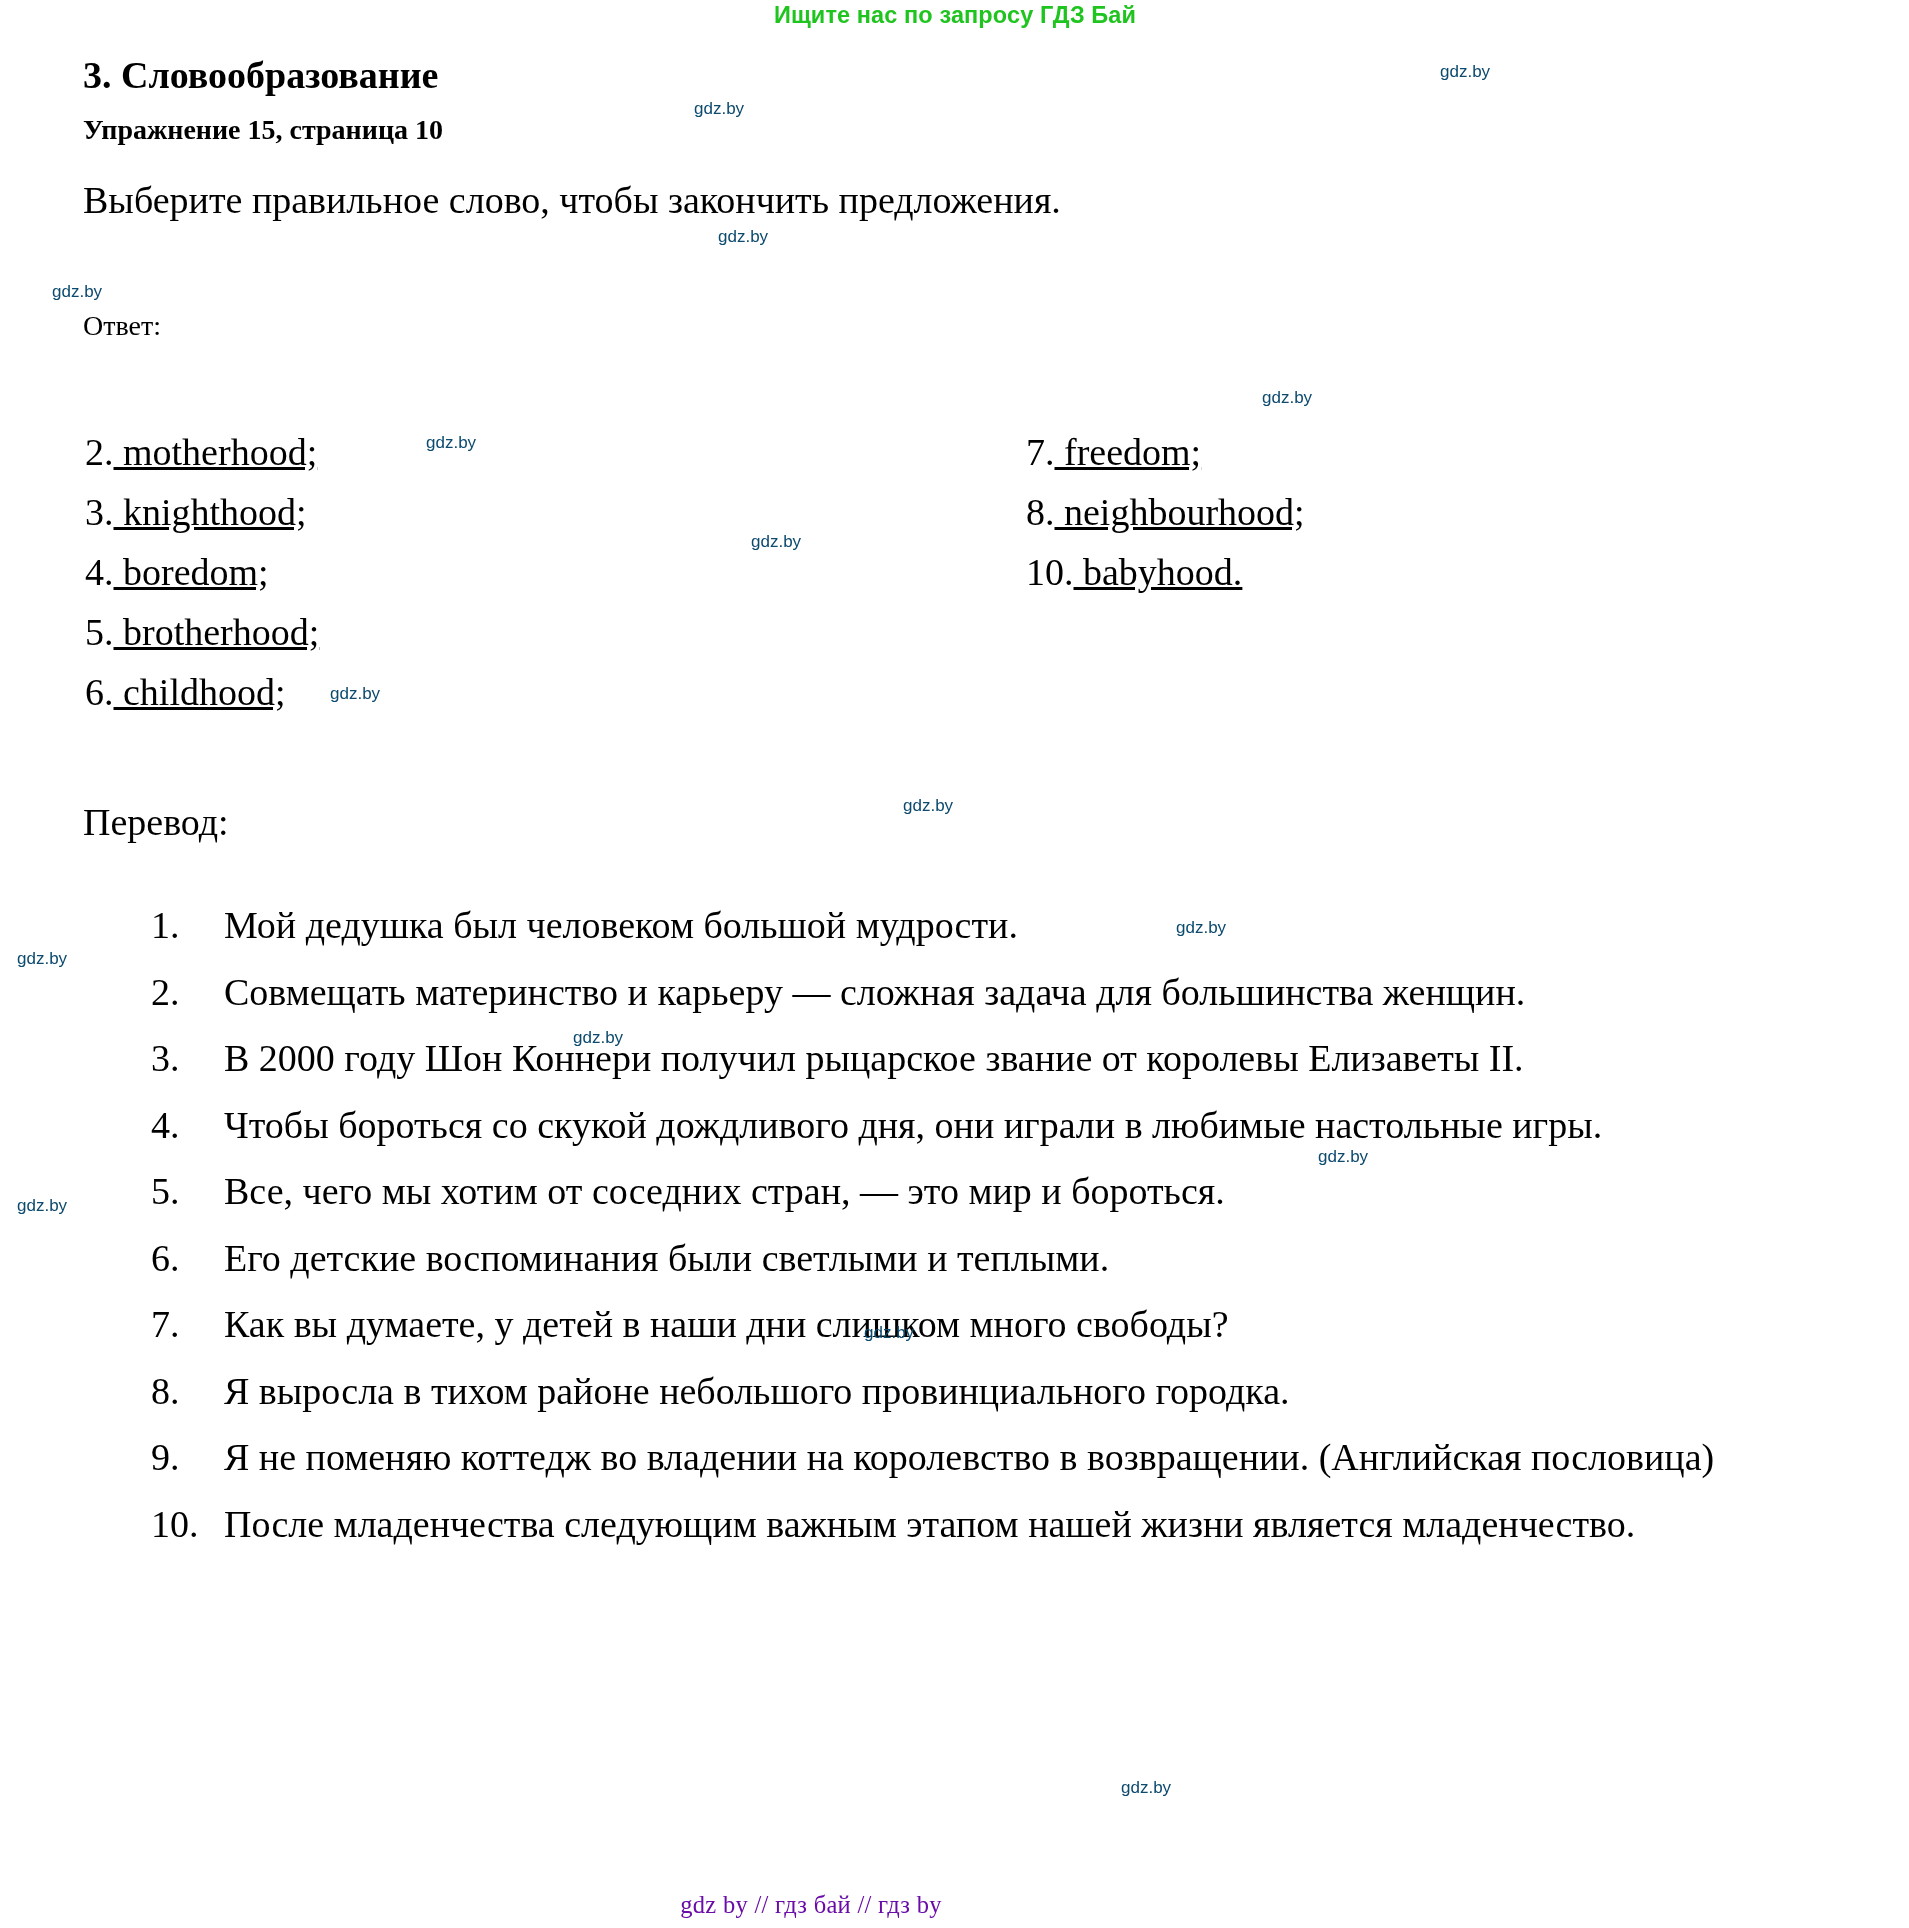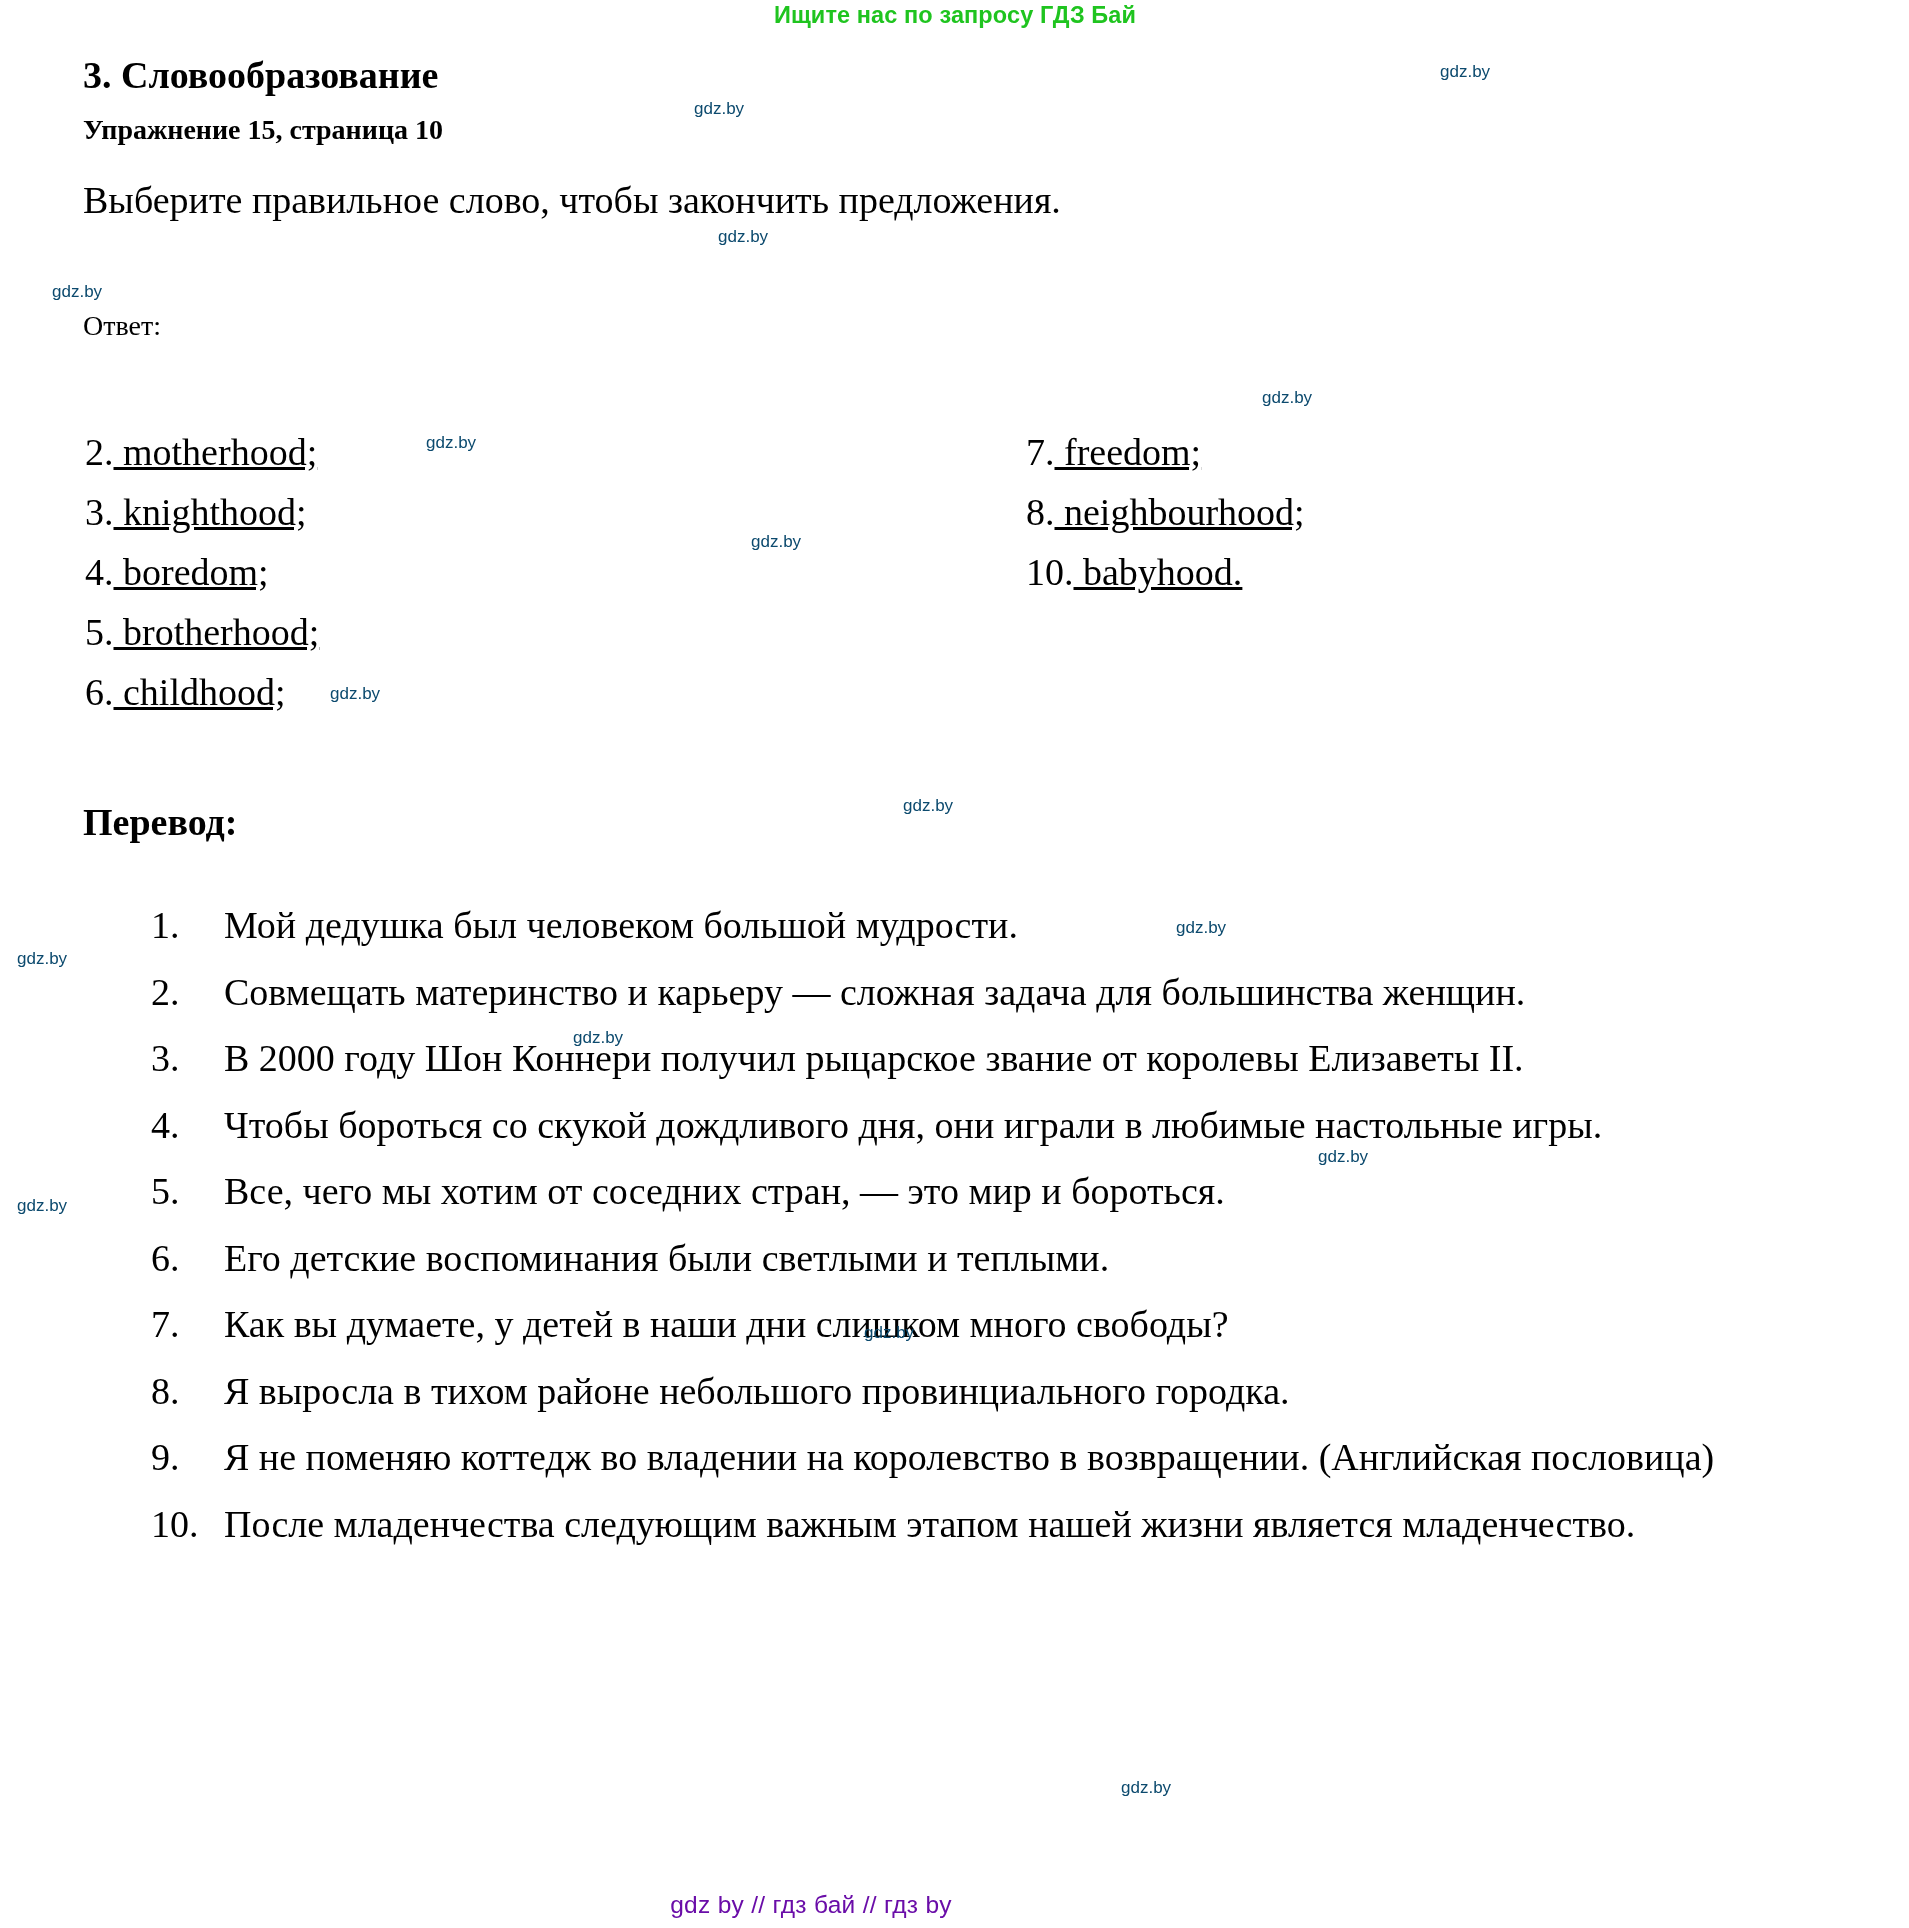--- a/index.html
+++ b/index.html
@@ -75,21 +75,20 @@
     top: 311px;
     font-size: 28px;
     line-height: 1.1;
   }
   .label-translation {
     position: absolute;
     left: 83px;
     top: 802px;
     font-size: 38px;
     line-height: 1.1;
-    font-weight: bold;
   }
 
   
   .answers {
     position: absolute;
     left: 0;
     top: 422px;
     width: 1910px;
   }
   .answers .col {
@@ -139,21 +138,21 @@
   }
   .tr-item.no-justify { text-align: left; }
 
   
   .footer-line {
     position: absolute;
     left: 0;
     bottom: 9.4px;
     width: 100%;
     text-align: center;
-    font-family: Liberation Sans, sans-serif;
+    font-family: Liberation Serif, serif;
     font-size: 24.5px;
     color: #6a0da8;
     white-space: nowrap;
     letter-spacing: 0.3px;
   }
 
   
   .wm {
     position: absolute;
     font-family: "Liberation Sans", "DejaVu Sans", sans-serif;

